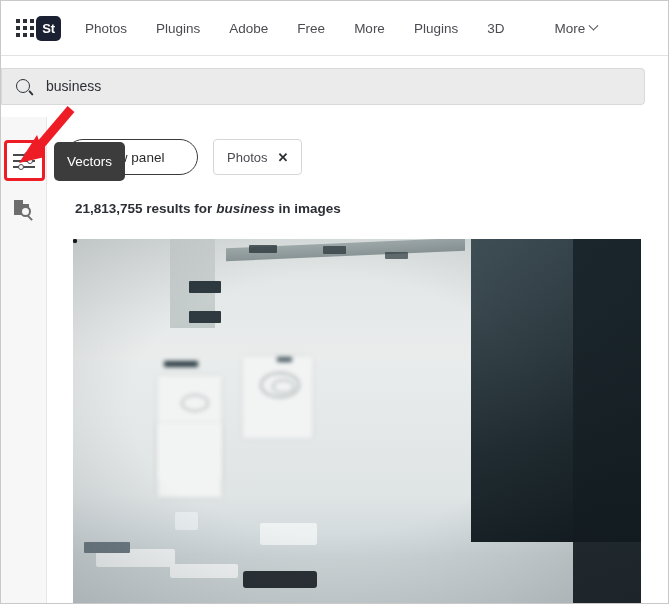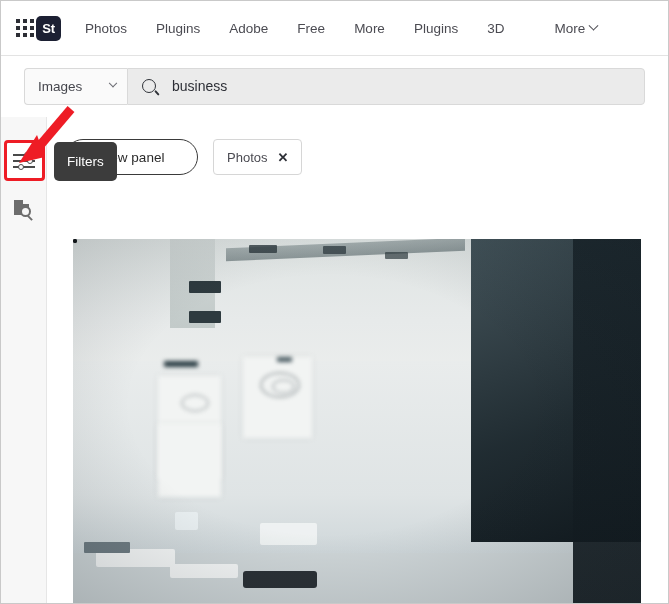--- a/index.html
+++ b/index.html
@@ -376,24 +376,20 @@
       <div class="nav-item">Plugins</div>
       <div class="nav-item">3D</div>
       <div class="nav-item last nav-more">
         <span>More</span>
         <span class="chev"></span>
       </div>
     </nav>
   </div>
 
   <div class="searchrow">
-    <div class="type-select">
-      <span>Images</span>
-      <span class="chev2"></span>
-    </div>
     <div class="search-field">
       <span class="mag"></span>
       <span class="search-value">business</span>
     </div>
   </div>
 
   <div class="rail">
 
     <div class="filters-hl"></div>
 
@@ -421,22 +417,28 @@
   <div class="content">
 
     <div class="chiprow">
       <div class="panel-toggle">View panel</div>
       <div class="chip">
         <span>Photos</span>
         <span class="x">✕</span>
       </div>
     </div>
 
-    <div class="tooltip">Filters</div>
-
+    <div class="tooltip">Vectors</div>
+
+    <div class="results">
+      <span>21,813,755</span>
+      <span>results for</span>
+      <em>business</em>
+      <span>in images</span>
+    </div>
 
     <div class="photo-wrap">
       <div class="photo">
 
         <div class="ph-ceiling"></div>
         <div class="ph-wall"></div>
         <div class="ph-rail"></div>
         <div class="ph-duct"></div>
         <div class="ph-vent" style="left:20.5%;top:11.5%;width:5.5%;height:3.2%;"></div>
         <div class="ph-vent" style="left:20.5%;top:19.5%;width:5.5%;height:3.2%;"></div>

